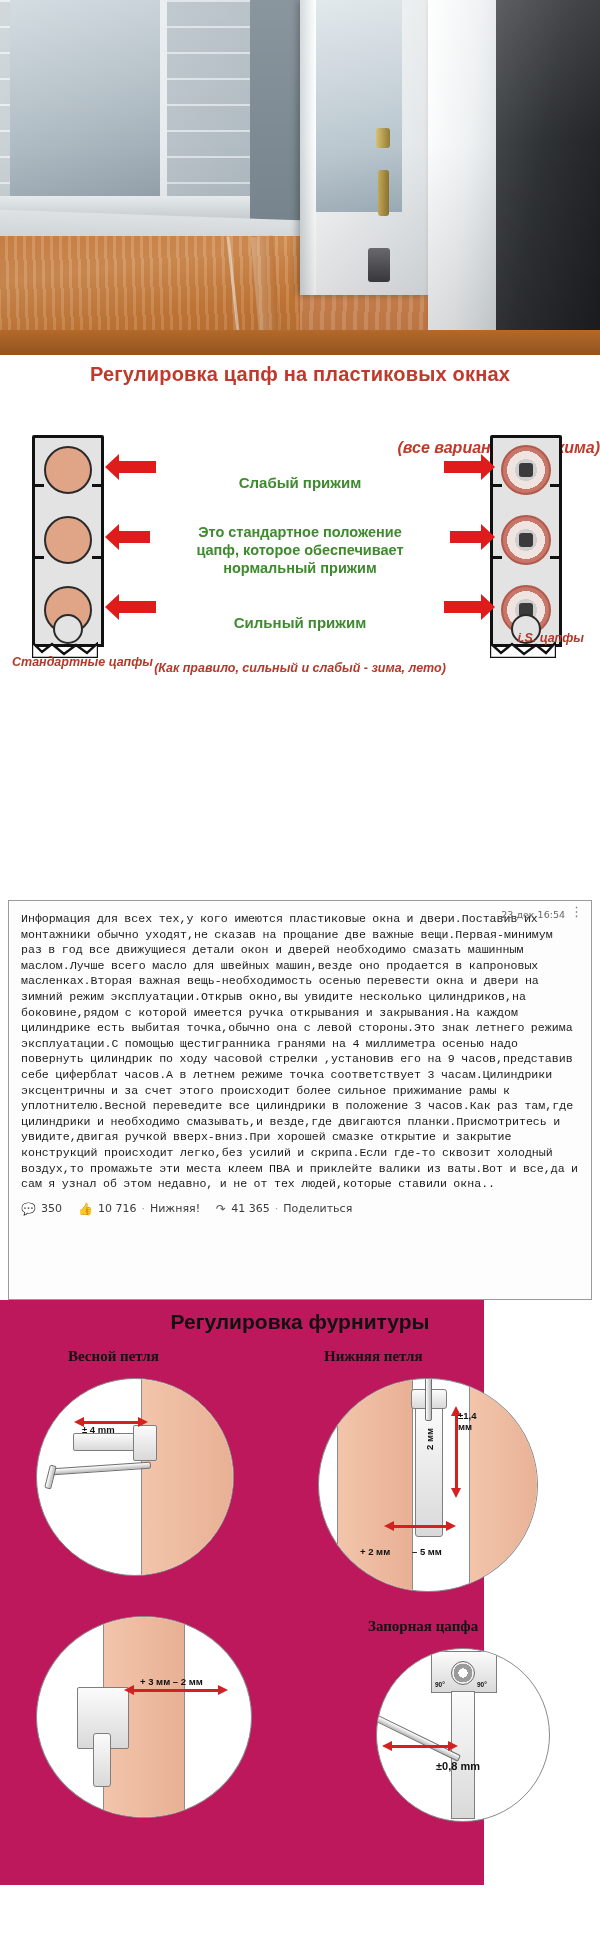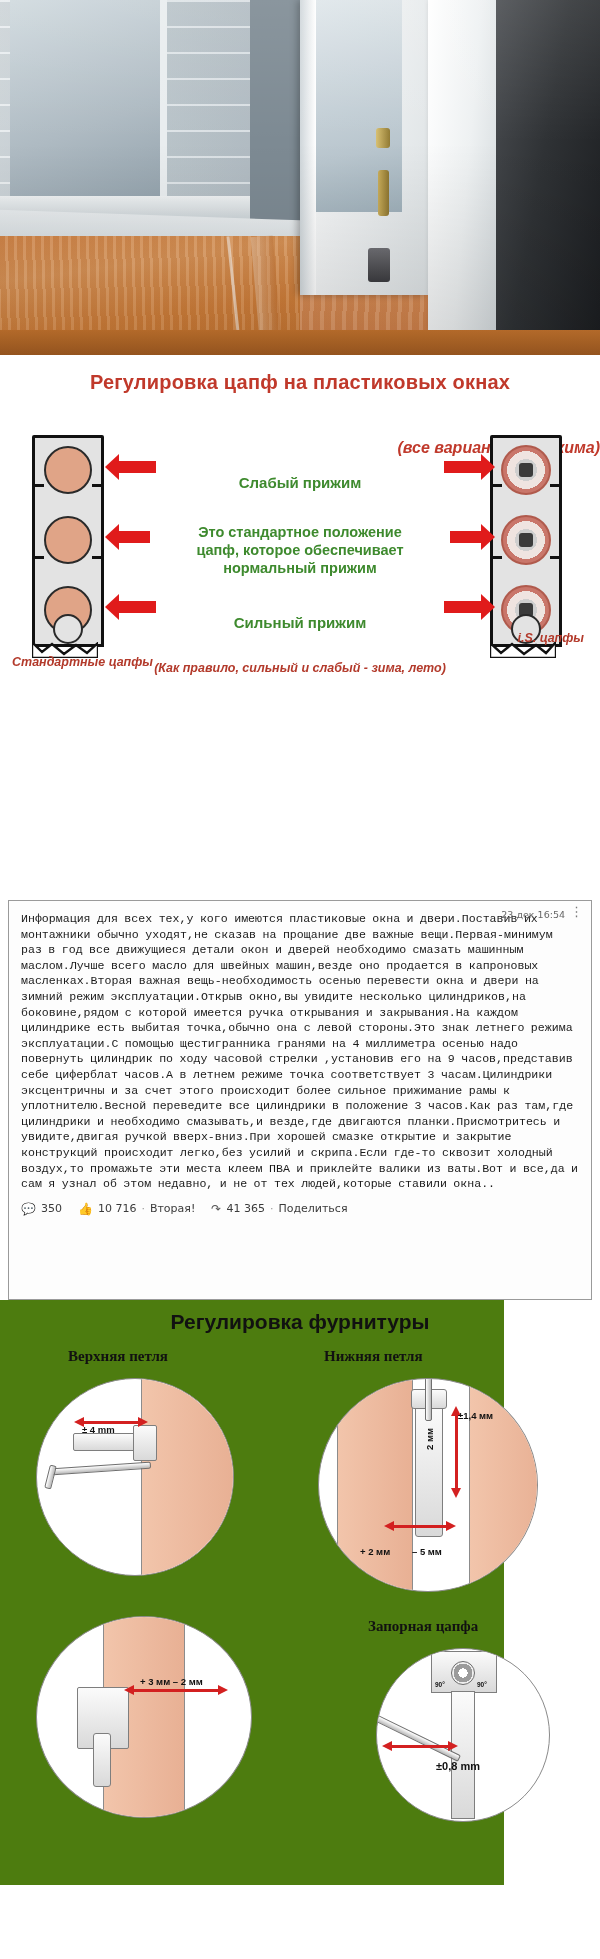--- a/index.html
+++ b/index.html
@@ -52,21 +52,21 @@
      background:linear-gradient(90deg,#d8c072,#917a33);border-radius:3px;}
   .ph-lock{position:absolute;left:368px;top:248px;width:22px;height:34px;
      background:linear-gradient(180deg,#6f6f74,#3c3c40);border-radius:3px;}
   .ph-bottomWood{position:absolute;left:0;top:330px;width:600px;height:25px;
      background:linear-gradient(180deg,#c8762f,#a85f22);}
   .ph-shade{position:absolute;inset:0;
      background:linear-gradient(180deg,rgba(255,255,255,.10),rgba(0,0,0,0) 40%,rgba(0,0,0,.12));}
 
   
   .d1{position:relative;width:600px;height:545px;background:#fff;}
-  .d1-title{position:absolute;top:16px;left:0;width:600px;text-align:center;
+  .d1-title{position:absolute;top:8px;left:0;width:600px;text-align:center;
      font-weight:bold;font-size:20px;color:#c0392b;letter-spacing:.2px;}
   .d1-sub{position:absolute;top:44px;left:0;width:600px;text-align:right;
      font-style:italic;font-weight:bold;font-size:16px;color:#c0392b;margin-top:40px;}
   .d1-foot-left{position:absolute;top:276px;left:12px;font-style:italic;
      font-weight:bold;font-size:12.5px;color:#b33a2b;margin-top:24px;}
   .d1-foot-right{position:absolute;top:276px;right:16px;font-style:italic;
      font-weight:bold;font-size:12.5px;color:#b33a2b;}
   .d1-foot-center{position:absolute;top:306px;left:0;width:600px;text-align:center;
      font-style:italic;font-weight:bold;font-size:12.5px;color:#b33a2b;}
 
@@ -109,21 +109,21 @@
      font-family:"DejaVu Sans",sans-serif;}
   .post-dots{position:absolute;top:6px;right:8px;color:#777;font-size:13px;
      line-height:9px;letter-spacing:0;}
   .post-stats{margin-top:10px;display:flex;align-items:center;gap:16px;
      font-size:11px;color:#3a3a3a;font-family:"DejaVu Sans",sans-serif;}
   .stat{display:flex;align-items:center;gap:5px;}
   .stat .ic{font-size:12px;color:#555;}
   .sep{color:#999;}
 
   
-  .d2{position:relative;width:484px;height:585px;background:#4d7c0f;padding-left:20px;}
+  .d2{position:relative;width:484px;height:585px;background:#be185d;}
   .d2-title{position:absolute;top:10px;left:0;width:600px;text-align:center;
      font-size:21px;font-weight:bold;color:#111;}
   .d2-h{position:absolute;font-family:"Liberation Serif",serif;font-weight:bold;
      font-size:15px;color:#111;}
   .circ{position:absolute;border:1.6px solid #8a8a8a;border-radius:50%;background:#fff;}
   .pane{position:absolute;background:linear-gradient(90deg,#f2c5ab,#e8b094);
      border:1.4px solid #8c8c8c;}
   .metal{position:absolute;background:linear-gradient(180deg,#fbfbfb,#d9d9d9);
      border:1.3px solid #7e7e7e;}
   .rodv{position:absolute;width:5px;background:linear-gradient(90deg,#fff,#b9b9b9);
@@ -240,36 +240,36 @@
       <div class="post-text">Информация для всех тех,у кого имеются пластиковые окна и двери.Поставив их монтажники обычно уходят,не сказав на прощание две важные вещи.Первая-минимум раз в год все движущиеся детали окон и дверей необходимо смазать машинным маслом.Лучше всего масло для швейных машин,везде оно продается в капроновых масленках.Вторая важная вещь-необходимость осенью перевести окна и двери на зимний режим эксплуатации.Открыв окно,вы увидите несколько цилиндриков,на боковине,рядом с которой имеется ручка открывания и закрывания.На каждом цилиндрике есть выбитая точка,обычно она с левой стороны.Это знак летнего режима эксплуатации.С помощью щестигранника гранями на 4 миллиметра осенью надо повернуть цилиндрик по ходу часовой стрелки ,установив его на 9 часов,представив себе циферблат часов.А в летнем режиме точка соответствует 3 часам.Цилиндрики эксцентричны и за счет этого происходит более сильное прижимание рамы к уплотнителю.Весной переведите все цилиндрики в положение 3 часов.Как раз там,где цилиндрики и необходимо смазывать,и везде,где двигаются планки.Присмотритесь и увидите,двигая ручкой вверх-вниз.При хорошей смазке открытие и закрытие конструкций происходит легко,без усилий и скрипа.Если где-то сквозит холодный воздух,то промажьте эти места клеем ПВА и приклейте валики из ваты.Вот и все,да и сам я узнал об этом недавно, и не от тех людей,которые ставили окна..</div>
       <div class="post-stats">
         <div class="stat">
           <span class="ic">💬</span>
           <span>350</span>
         </div>
         <div class="stat">
           <span class="ic">👍</span>
           <span>10 716</span>
           <span class="sep">·</span>
-          <span>Вторая!</span>
+          <span>Нижняя!</span>
         </div>
         <div class="stat">
           <span class="ic">↷</span>
           <span>41 365</span>
           <span class="sep">·</span>
           <span>Поделиться</span>
         </div>
       </div>
     </div>
   </div>
 
   <div class="d2">
     <div class="d2-title">Регулировка фурнитуры</div>
 
-    <div class="d2-h" style="left:68px;top:48px">Верхняя петля</div>
+    <div class="d2-h" style="left:68px;top:48px">Весной петля</div>
     <div class="d2-h" style="left:324px;top:48px">Нижняя петля</div>
 
     <div class="circ" style="left:36px;top:78px;width:196px;height:196px;overflow:hidden">
       <div class="pane" style="left:104px;top:-6px;width:92px;height:210px;"></div>
       <div class="metal" style="left:36px;top:54px;width:76px;height:16px;border-radius:2px"></div>
       <div class="metal" style="left:96px;top:46px;width:22px;height:34px;border-radius:2px"></div>
       <div class="rodh" style="left:14px;top:86px;width:98px;transform:rotate(-4deg)"></div>
       <div class="rodv" style="left:10px;top:86px;height:22px;transform:rotate(14deg)"></div>
       <div class="ared-h" style="left:46px;top:42px;width:56px"></div>
     </div>

